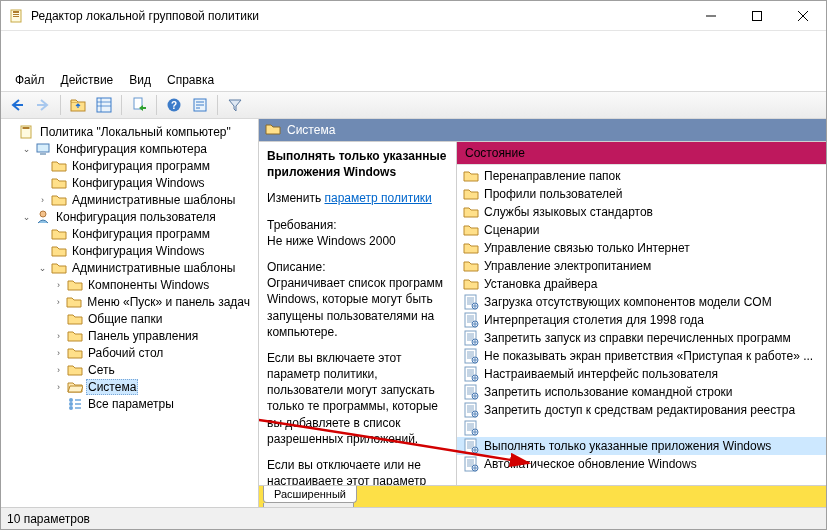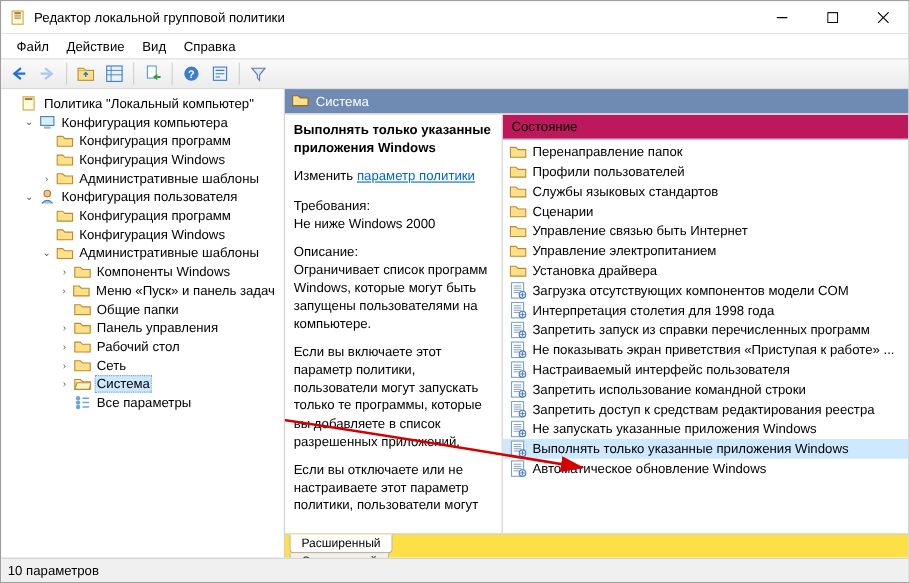--- a/index.html
+++ b/index.html
@@ -7,21 +7,21 @@
   .window { width: 827px; height: 530px; border: 1px solid #9f9f9f; display: flex; flex-direction: column; position: relative; overflow: hidden; }
 
   
   .titlebar { height: 30px; display: flex; align-items: center; padding: 0 0 0 8px; border-bottom: 1px solid #e5e5e5; }
   .titlebar .app-icon { width: 16px; height: 16px; margin-right: 6px; }
   .titlebar .title { flex: 1; font-size: 12px; }
   .win-btn { width: 46px; height: 30px; display: flex; align-items: center; justify-content: center; }
   .win-btn svg { width: 10px; height: 10px; }
 
   
-  .menubar { height: 22px; display: flex; align-items: center; padding: 0 6px; }
+  .menubar { height: 22px; display: flex; align-items: center; padding: 0 6px; margin-top: 38px; }
   .menu-item { padding: 2px 8px; }
 
   
   .toolbar { height: 28px; display: flex; align-items: center; padding: 0 4px; gap: 2px; border-top: 1px solid #d9d9d9; border-bottom: 1px solid #d9d9d9; background: linear-gradient(#fafafa,#ececec); }
   .tool-btn { width: 24px; height: 24px; display: flex; align-items: center; justify-content: center; border: 1px solid transparent; border-radius: 2px; }
   .tool-sep { width: 1px; height: 20px; background: #cfcfcf; margin: 0 3px; }
 
   
   .panes { flex: 1; display: flex; overflow: hidden; }
   .tree { width: 258px; border-right: 1px solid #cfcfcf; overflow: auto; padding: 4px 0; }
@@ -427,21 +427,21 @@
                   </svg>
                 </span>
                 <span>Сценарии</span>
               </div>
               <div class="itm">
                 <span class="ic">
                   <svg width="16" height="16" viewBox="0 0 16 16">
                     <path d="M1 4 H6 L8 6 H15 V13 H1 Z" fill="#ffe08a" stroke="#bb8a2c"></path>
                   </svg>
                 </span>
-                <span>Управление связью быть Интернет</span>
+                <span>Управление связью только Интернет</span>
               </div>
               <div class="itm">
                 <span class="ic">
                   <svg width="16" height="16" viewBox="0 0 16 16">
                     <path d="M1 4 H6 L8 6 H15 V13 H1 Z" fill="#ffe08a" stroke="#bb8a2c"></path>
                   </svg>
                 </span>
                 <span>Управление электропитанием</span>
               </div>
               <div class="itm">
@@ -531,21 +531,20 @@
               </div>
               <div class="itm">
                 <span class="ic">
                   <svg width="16" height="16" viewBox="0 0 16 16">
                     <rect x="2" y="1" width="11" height="14" fill="#fff" stroke="#7da0c4"></rect>
                     <path d="M4 4 H11 M4 6 H11 M4 8 H11 M4 10 H9" stroke="#7da0c4" stroke-width="0.9"></path>
                     <circle cx="12" cy="12" r="3" fill="#e6eefa" stroke="#4878b0"></circle>
                     <path d="M12 10 V14 M10 12 H14" stroke="#4878b0" stroke-width="0.8"></path>
                   </svg>
                 </span>
-                <span>Не запускать указанные приложения Windows</span>
               </div>
               <div class="itm sel">
                 <span class="ic">
                   <svg width="16" height="16" viewBox="0 0 16 16">
                     <rect x="2" y="1" width="11" height="14" fill="#fff" stroke="#7da0c4"></rect>
                     <path d="M4 4 H11 M4 6 H11 M4 8 H11 M4 10 H9" stroke="#7da0c4" stroke-width="0.9"></path>
                     <circle cx="12" cy="12" r="3" fill="#e6eefa" stroke="#4878b0"></circle>
                     <path d="M12 10 V14 M10 12 H14" stroke="#4878b0" stroke-width="0.8"></path>
                   </svg>
                 </span>

